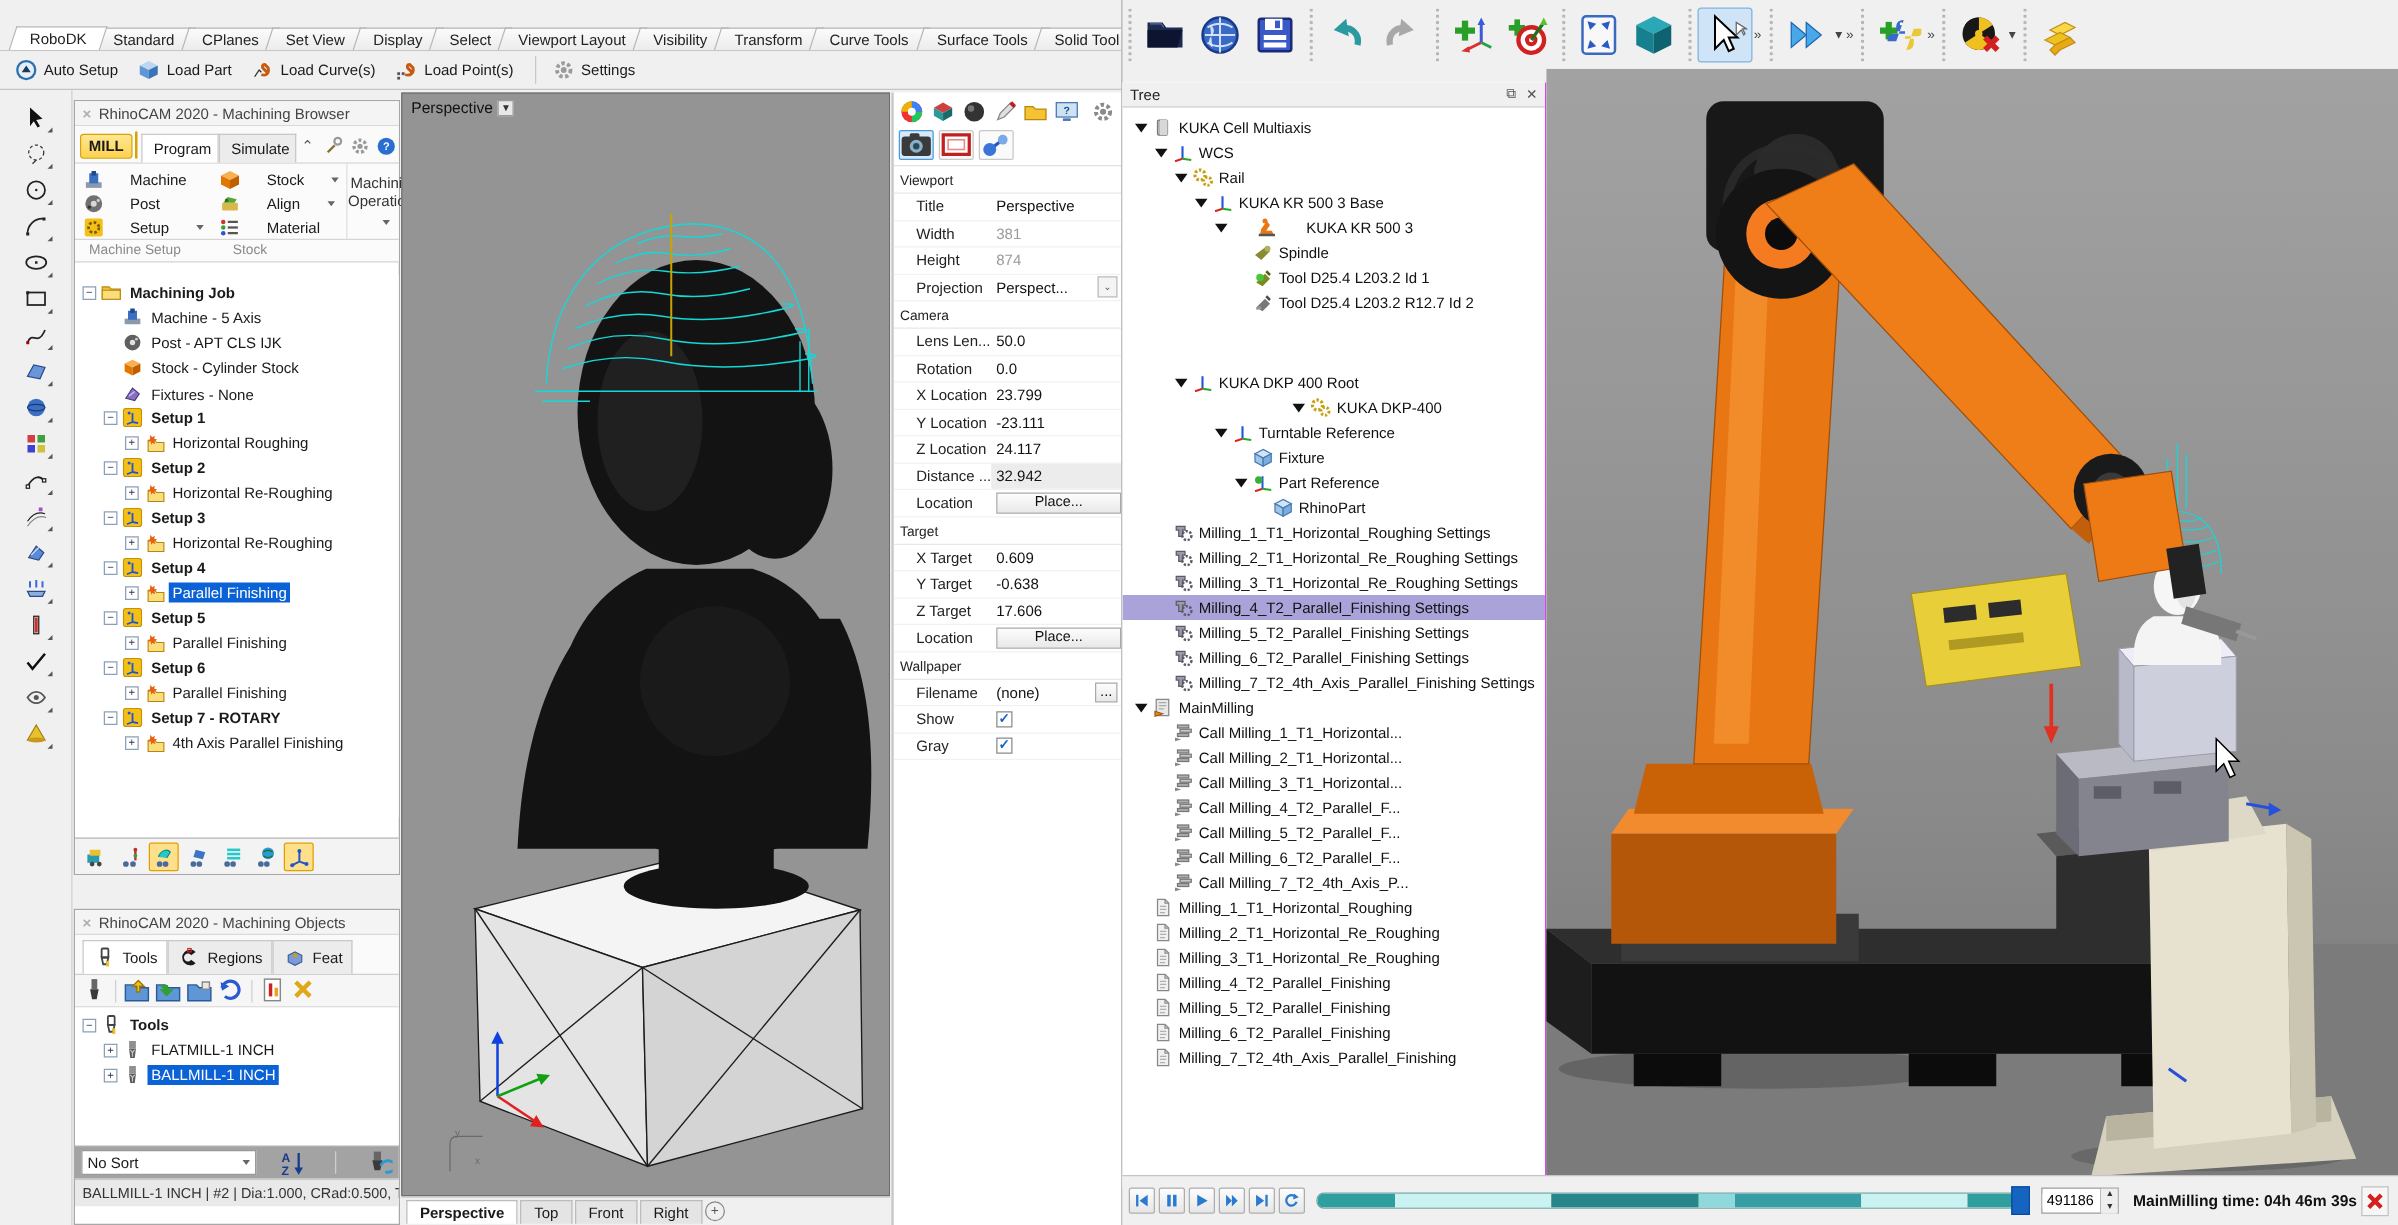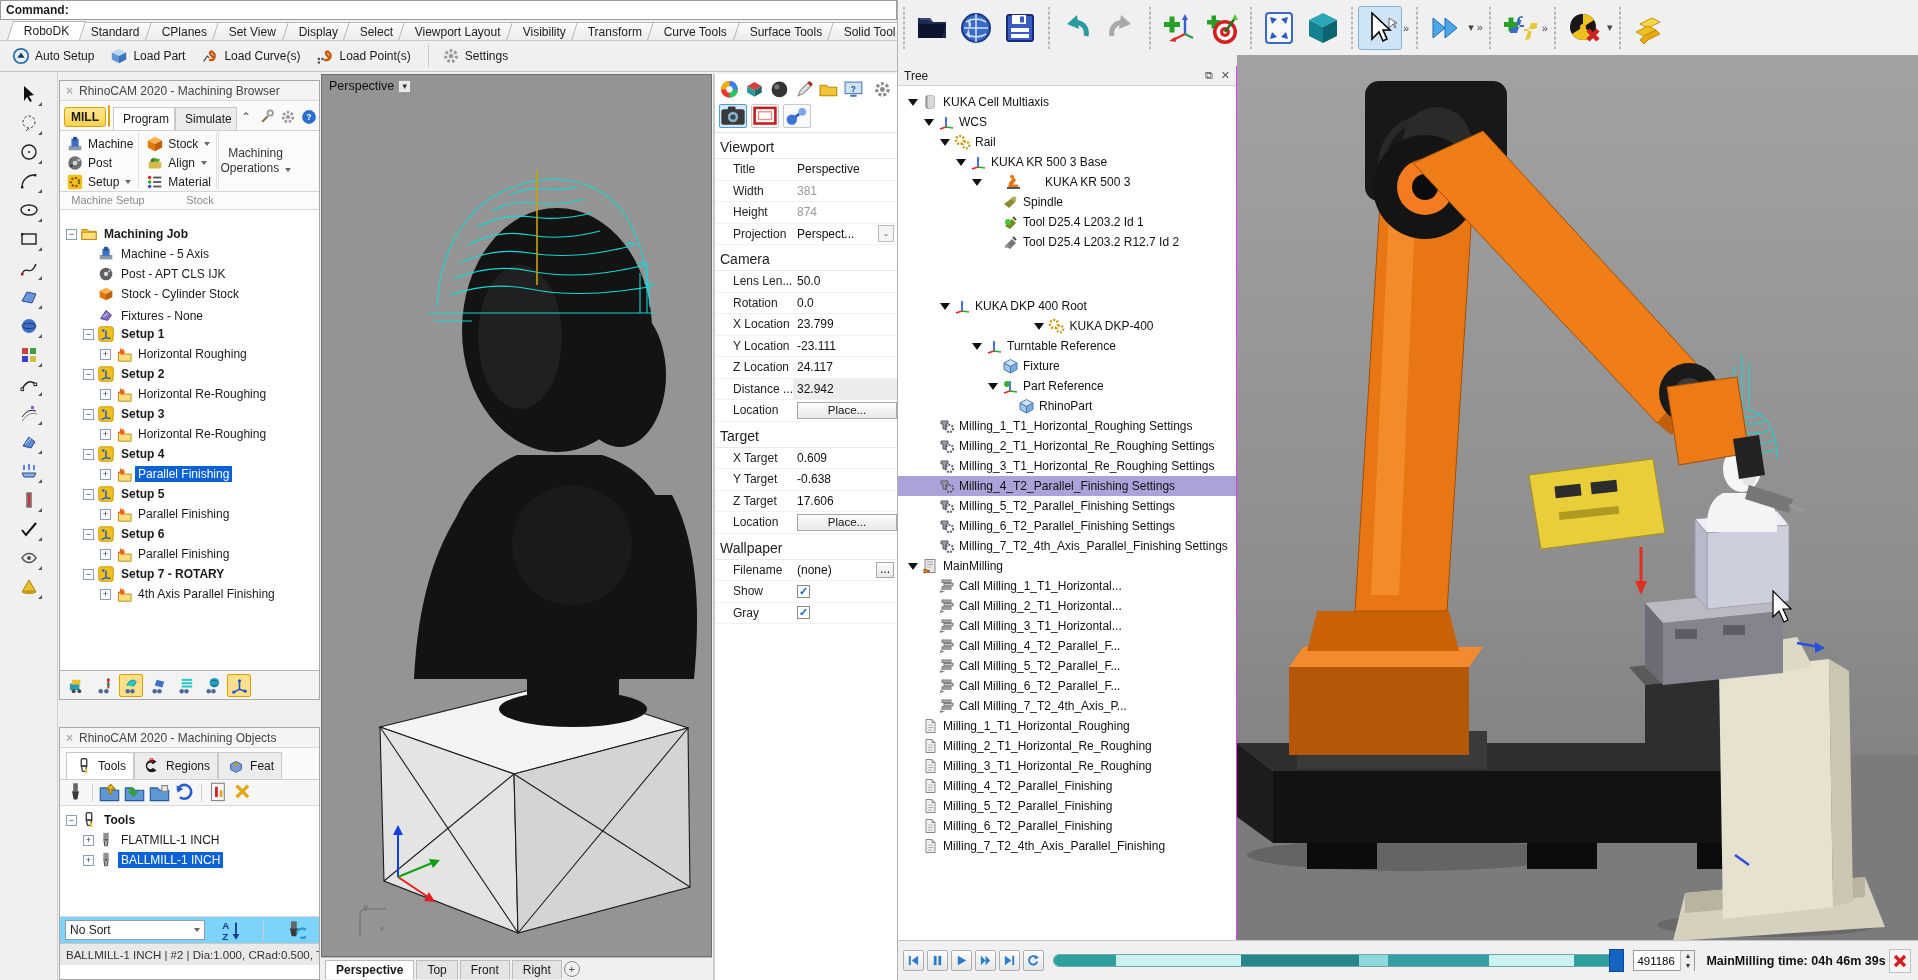--- a/index.html
+++ b/index.html
@@ -37,21 +37,21 @@
   #mbrowser { left:59px; top:80px; width:261px; height:620px; }
   #mb-tabs { height:30px; display:flex; align-items:flex-end; padding:3px 2px 0 4px; border-bottom:1px solid #cfcfcf; background:#fafafa; }
   #milltab { display:flex; align-items:center; gap:2px; background:linear-gradient(#ffe793,#ffd24d); border:1px solid #d8a200; border-radius:3px; padding:2px 6px; font-weight:bold; margin-bottom:3px; }
   #milltool { width:24px; height:22px; background:linear-gradient(#ffe793,#ffd24d); border:1px solid #d8a200; border-radius:3px; margin:0 3px 3px 2px; display:flex; align-items:center; justify-content:center; }
   .mbtab { padding:4px 9px; border:1px solid #c8c8c8; border-bottom:none; background:#ececec; max-width:62px; overflow:hidden; white-space:nowrap; }
   .mbtab.active { background:#fff; font-weight:normal; }
   #mb-mini { margin-left:auto; display:flex; gap:3px; align-items:center; padding-bottom:5px; }
   .minibtn { width:18px; height:16px; display:flex; align-items:center; justify-content:center; border:1px solid transparent; border-radius:2px; color:#555; }
   #ribbon { display:flex; border-bottom:1px solid #d5d5d5; background:#fbfbfb; }
   .ribcol { display:flex; flex-direction:column; padding:3px 2px 0 4px; }
-  .ribcol .rbitem { display:flex; align-items:center; gap:4px; height:19px; padding:0 2px; border-radius:2px; white-space:nowrap; }
+  .ribcol .rbitem { display:flex; align-items:center; gap:20px; height:19px; padding:0 2px; border-radius:2px; white-space:nowrap; }
   .ribsep { width:1px; background:#e0e0e0; margin:2px 1px; }
   .ribcap { height:17px; text-align:center; color:#8a8a8a; font-size:11px; padding-top:2px; }
   .caret { display:inline-block; margin-left:2px; border-left:3.5px solid transparent; border-right:3.5px solid transparent; border-top:4px solid #666; }
   #ops { width:74px; display:flex; flex-direction:column; align-items:center; justify-content:center; color:#333; text-align:center; line-height:1.25; border-left:1px solid #e0e0e0; }
   
   #mbtree { position:absolute; left:0; top:139px; width:259px; height:434px; overflow:hidden; background:#fff; padding-top:4px; }
   .mtrow { display:flex; align-items:center; height:20px; gap:3px; white-space:nowrap; }
   .expbox { width:11px; height:11px; border:1px solid #8aa0b8; background:#fff; font-size:9px; line-height:9px; text-align:center; color:#335; flex:0 0 auto; }
   .mtrow .lbl { padding:1px 3px; }
   .mtrow .lbl.bold { font-weight:bold; }
@@ -64,42 +64,42 @@
   
   #mobjects { left:59px; top:727px; width:261px; height:253px; }
   #mo-tabs { height:32px; display:flex; align-items:flex-end; padding:3px 2px 0 6px; border-bottom:1px solid #cfcfcf; background:#fafafa; }
   .motab { display:flex; align-items:center; gap:4px; padding:4px 7px; border:1px solid #c8c8c8; border-bottom:none; background:#ececec; white-space:nowrap; }
   .motab.active { background:#fff; }
   .motab svg { width:20px; height:18px; }
   #mo-toolbar { height:26px; display:flex; align-items:center; gap:2px; padding-left:4px; border-bottom:1px solid #d8d8d8; background:#f6f6f6; }
   .mo-tb { width:23px; height:21px; display:flex; align-items:center; justify-content:center; }
   .mo-sep { width:1px; height:18px; background:#cfcfcf; margin:0 3px; }
   #mo-tree { height:110px; background:#fff; padding-top:4px; overflow:hidden; }
-  #mo-sort { height:27px; display:flex; align-items:center; gap:16px; padding:0 5px; border-top:1px solid #d8d8d8; background:#7dd3fc; }
+  #mo-sort { height:27px; display:flex; align-items:center; gap:16px; padding:0 5px; border-top:1px solid #d8d8d8; background:#a3a3a3;justify-content:space-between; }
   #sortcombo { width:140px; height:20px; background:#fff; border:1px solid #9a9a9a; display:flex; align-items:center; justify-content:space-between; padding:0 4px; }
   #mo-status { height:22px; background:#e9e9e9; border-top:1px solid #c9c9c9; display:flex; align-items:center; padding-left:6px; color:#333; font-size:11.5px; white-space:nowrap; overflow:hidden; }
 
   
   #vpwrap { position:absolute; left:321px; top:74px; width:391px; height:883px; background:#949494; border:1px solid #6f6f6f; overflow:hidden; }
   #vptitle { position:absolute; left:7px; top:4px; display:flex; align-items:center; gap:4px; z-index:5; color:#111; font-size:12.5px; }
   #vptitle .dd { width:13px; height:13px; background:#e8e8e8; border:1px solid #999; display:flex; align-items:center; justify-content:center; font-size:8px; color:#333; }
   #vptabs { position:absolute; left:321px; top:957px; width:391px; height:23px; background:#f0f0f0; display:flex; align-items:center; padding-left:4px; gap:2px; border-top:1px solid #bbb; }
   .vptab { padding:2px 10px; border:1px solid #bcbcbc; border-bottom:none; background:#e4e4e4; font-size:12px; }
   .vptab.active { background:#fff; font-weight:bold; }
   #vpplus { width:16px; height:16px; border-radius:50%; border:1px solid #888; display:flex; align-items:center; justify-content:center; color:#555; font-size:11px; }
 
   
   #props { position:absolute; left:713px; top:74px; width:184px; height:906px; background:#fff; border-left:2px solid #c9c9c9; padding-top:2px; }
   #propicons1 { display:flex; align-items:center; gap:4px; padding:3px 4px 2px; }
   #propicons1 .sp { flex:1; }
   #propicons2 { display:flex; gap:4px; padding:3px 4px 4px; border-bottom:1px solid #e2e2e2; }
   .pibtn { width:22px; height:20px; display:flex; align-items:center; justify-content:center; border:1px solid transparent; border-radius:2px; }
   .pibtn.big { width:28px; height:24px; border-color:#c8c8c8; background:#fafafa; }
   .pibtn.on { background:#d6e9fb; border-color:#4b9bd8; }
-  .prop-head { font-size:14px; color:#222; padding:6px 0 3px 5px; border-bottom:1px solid #e8e8e8; }
+  .prop-head { font-size:11px; color:#222; padding:6px 0 3px 5px; border-bottom:1px solid #e8e8e8; }
   .prop-row { display:flex; align-items:center; height:21.5px; border-bottom:1px solid #eef1f5; }
   .prop-row .pl { width:78px; padding-left:18px; color:#222; white-space:nowrap; overflow:hidden; }
   .prop-row .pv { flex:1; padding-left:4px; color:#111; white-space:nowrap; display:flex; align-items:center; }
   .prop-row .pv.muted { color:#9a9a9a; }
   .prop-row .pv.roval { background:#ececec; align-self:stretch; align-items:center; }
   .placebtn { width:100px; height:17px; border:1px solid #a9a9a9; background:linear-gradient(#fdfdfd,#e8e8e8); text-align:center; font-size:11.5px; line-height:15px; }
   .ddbox { width:16px; height:17px; border:1px solid #bcbcbc; background:#f4f4f4; margin-left:auto; margin-right:3px; display:flex; align-items:center; justify-content:center; color:#666; font-size:8px; }
   .chk { width:13px; height:13px; border:1px solid #8a8a8a; background:#fff; font-size:11px; line-height:11px; text-align:center; color:#1464c8; font-weight:bold; }
   .dots3 { width:18px; height:16px; border:1px solid #a9a9a9; background:linear-gradient(#fdfdfd,#e8e8e8); text-align:center; line-height:12px; margin-left:auto; margin-right:3px; }
 
@@ -139,24 +139,20 @@
   .spinarrows { display:flex; flex-direction:column; border-left:1px solid #bbb; }
   .spinarrows div { width:13px; height:10px; display:flex; align-items:center; justify-content:center; font-size:7px; color:#333; background:#eee; }
   #simstatus { margin-left:8px; font-weight:bold; font-size:12.5px; color:#111; white-space:nowrap; }
   #rdkclose { margin-left:auto; margin-right:8px; width:24px; height:24px; display:flex; align-items:center; justify-content:center; border:1px solid #c0c0c0; background:#f6f6f6; }
   #rdkclose svg { width:16px; height:16px; }
 </style>
 </head>
 <body>
 
 <div id="rhino">
-  <div id="cmdbar">
-    <span id="cmdlabel">Command:</span>
-    <input id="cmdinput" value="" style="">
-  </div>
   <div id="menutabs">
       <div class="mtab active"><span>RoboDK</span></div>
       <div class="mtab"><span>Standard</span></div>
       <div class="mtab"><span>CPlanes</span></div>
       <div class="mtab"><span>Set View</span></div>
       <div class="mtab"><span>Display</span></div>
       <div class="mtab"><span>Select</span></div>
       <div class="mtab"><span>Viewport Layout</span></div>
       <div class="mtab"><span>Visibility</span></div>
       <div class="mtab"><span>Transform</span></div>

